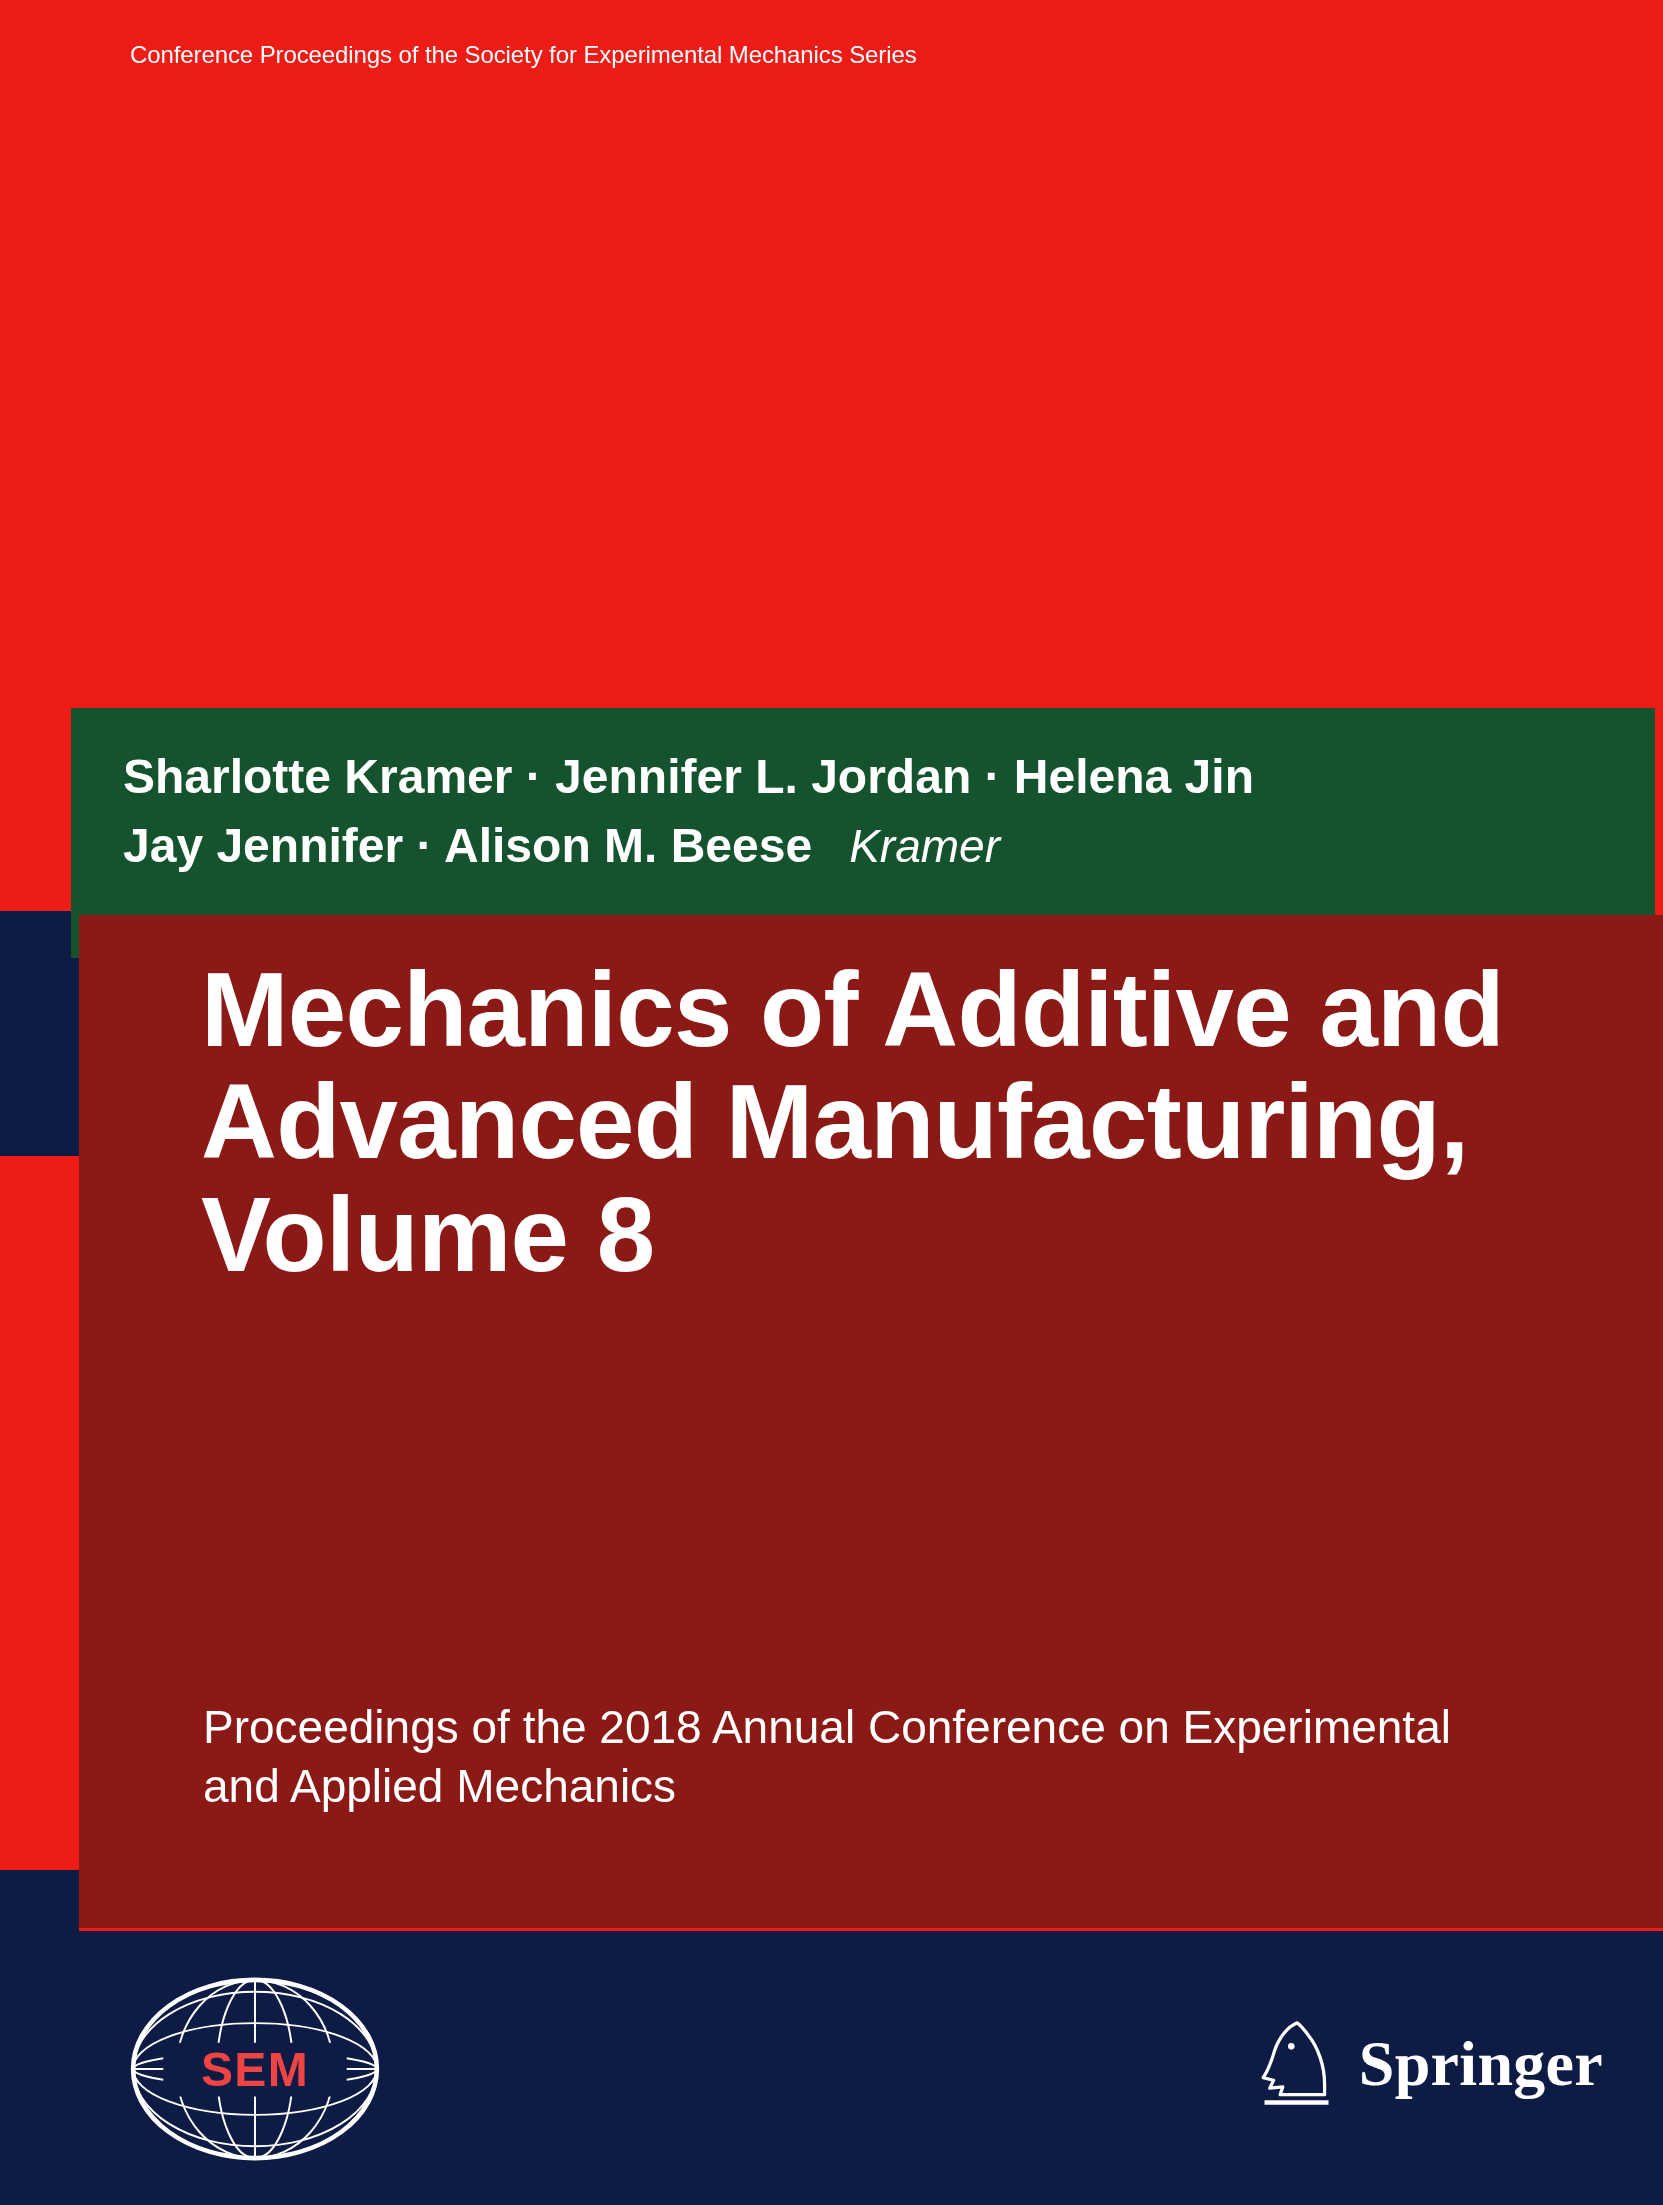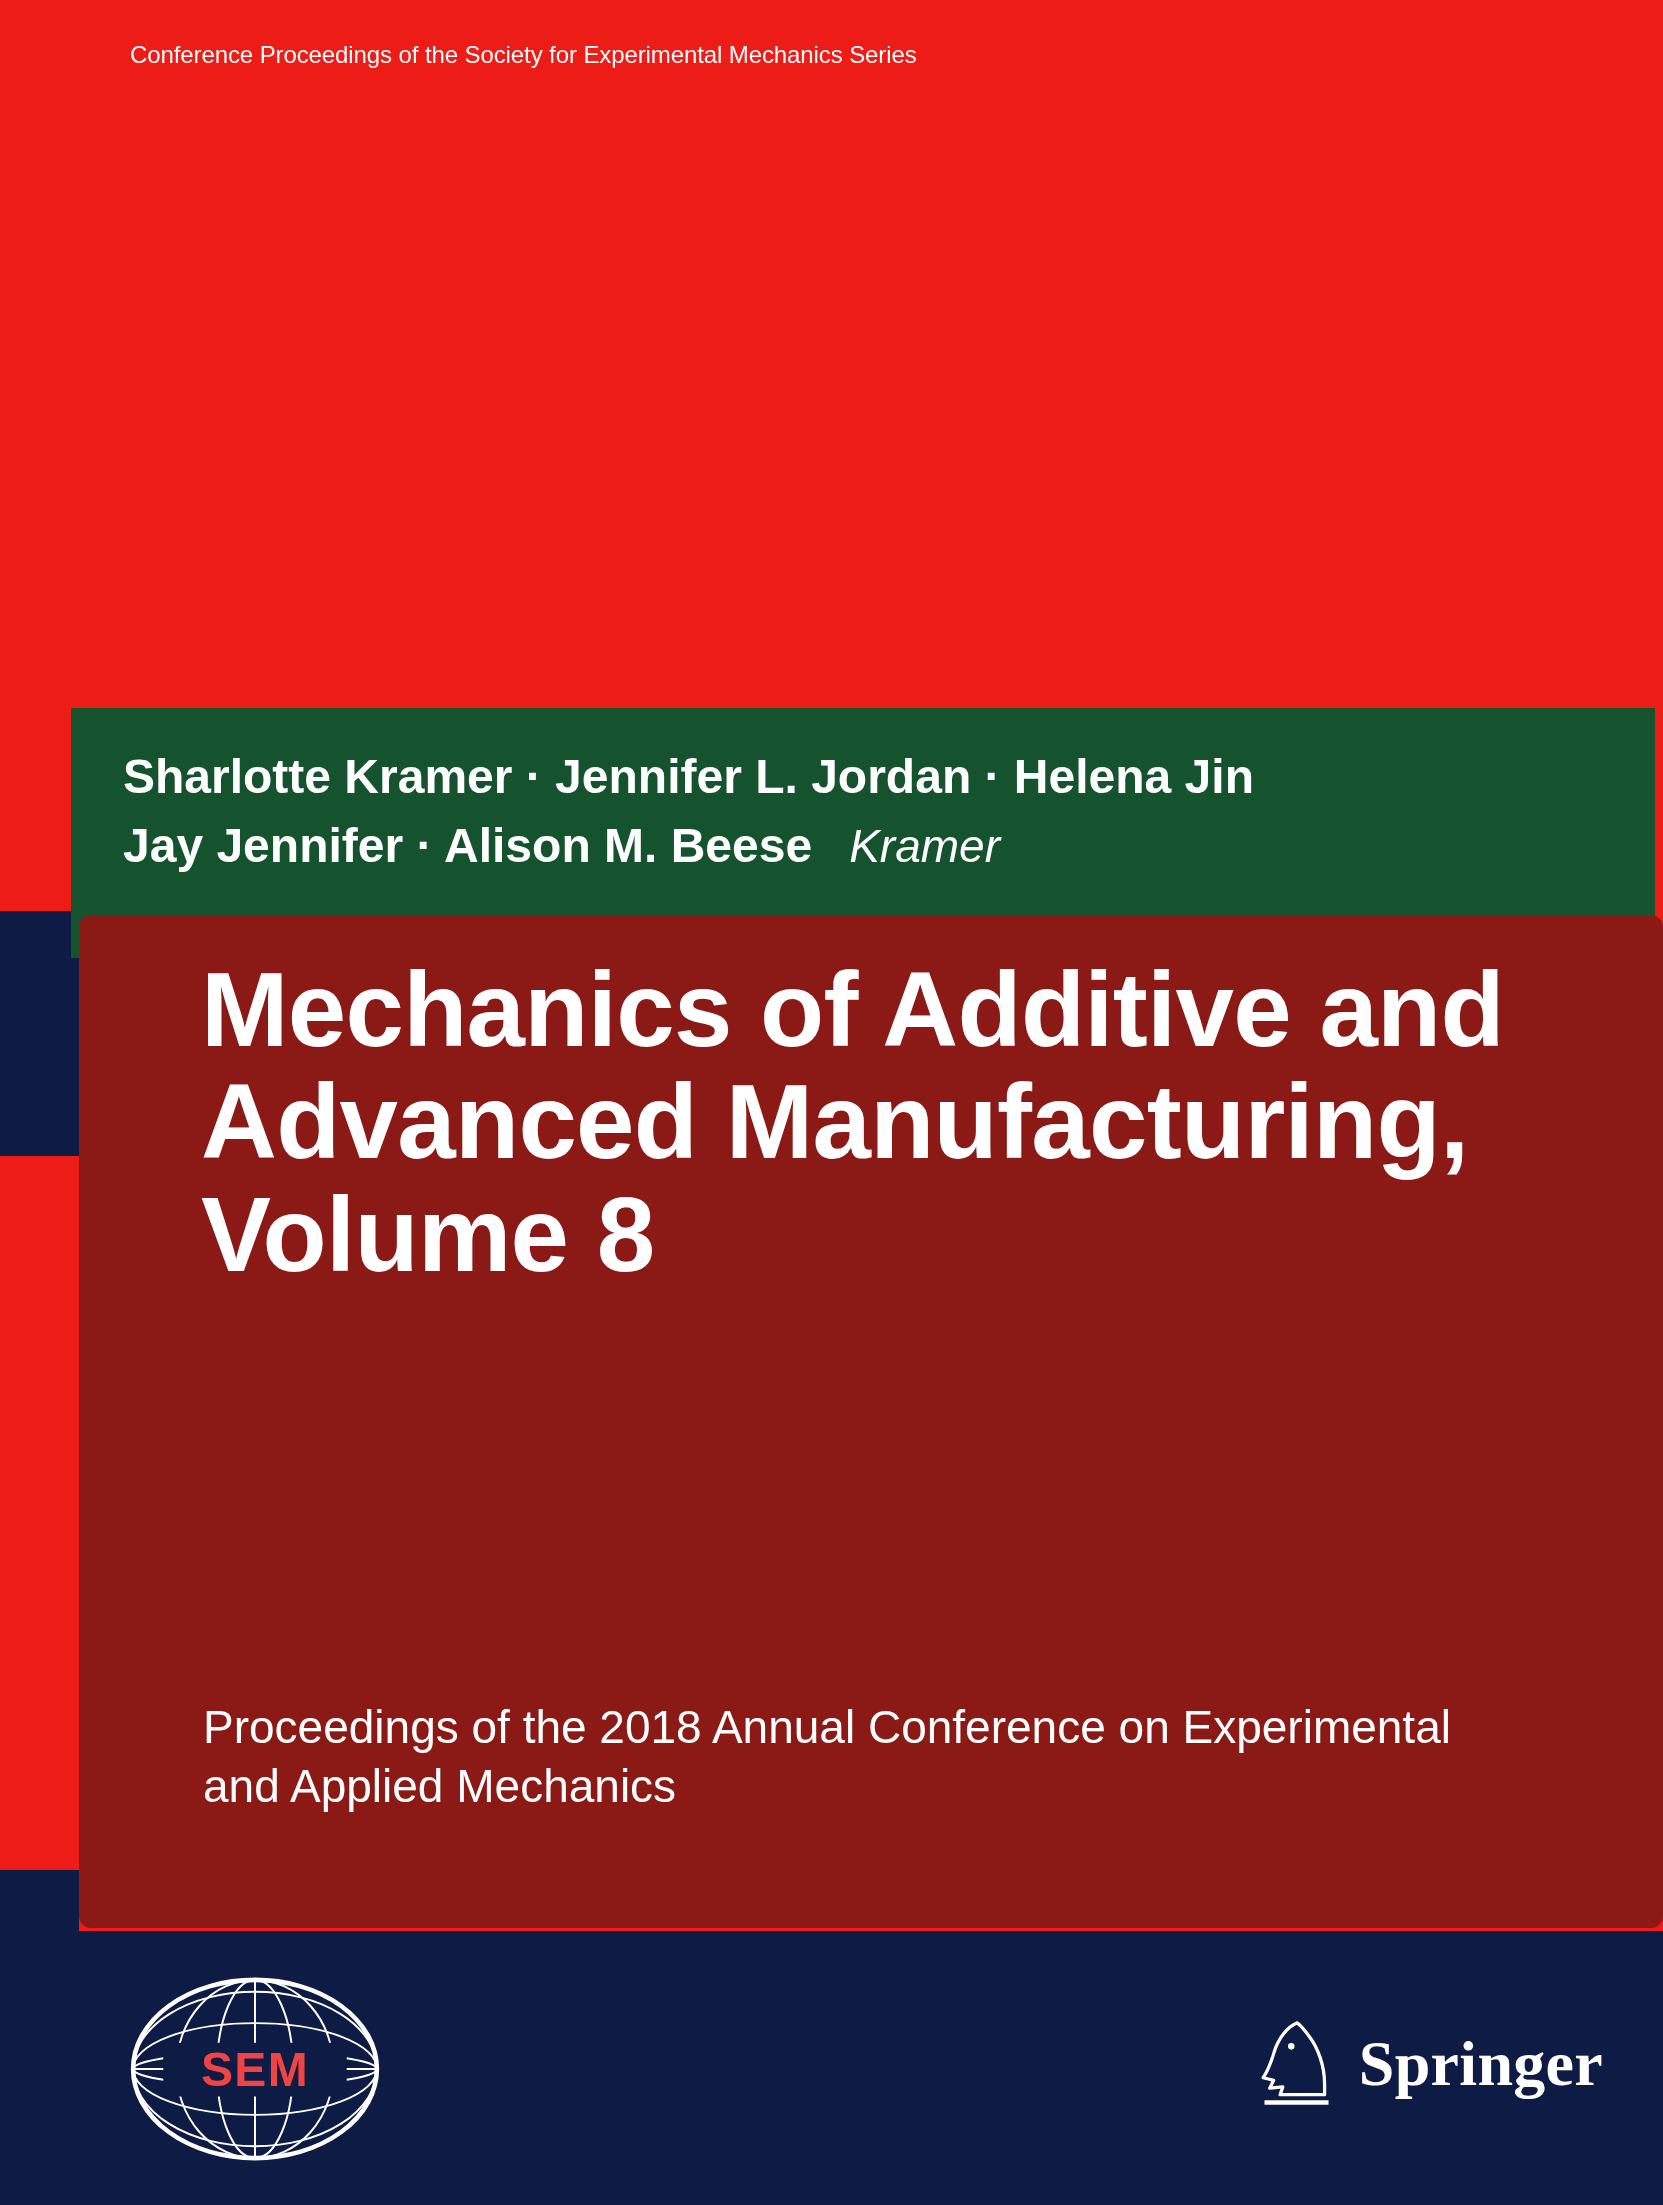--- a/index.html
+++ b/index.html
@@ -112,21 +112,20 @@
   }
 
   
   .title-panel {
     position: absolute;
     left: 79px;
     top: 915px;
     width: 1584px;
     height: 1013px;
     background: #8b1a16;
-    border-radius: 12px;
   }
   .main-title {
     position: absolute;
     left: 122px;
     top: 39px;
     width: 1389px;
     color: #ffffff;
     font-size: 105px;
     font-weight: bold;
     line-height: 1.07;

